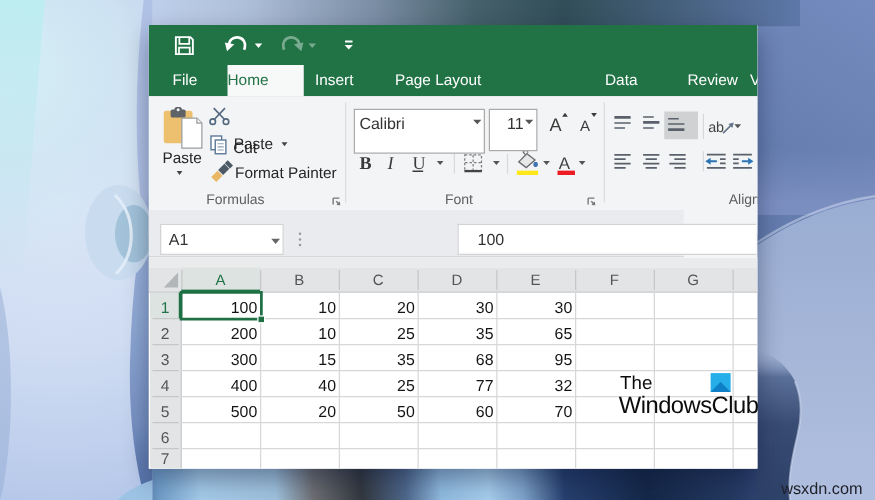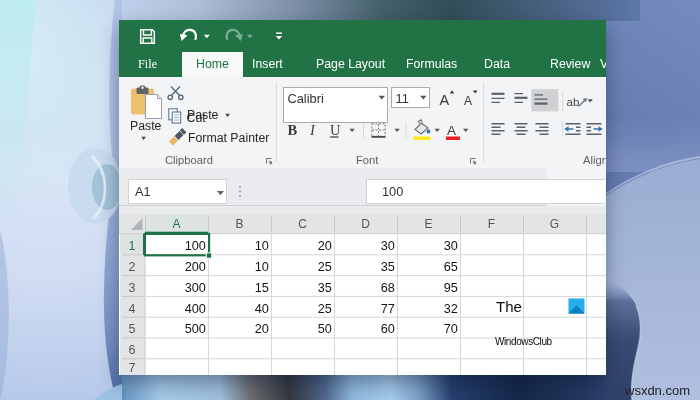--- a/index.html
+++ b/index.html
@@ -5,21 +5,21 @@
   * { margin:0; padding:0; box-sizing:border-box; }
   html,body { width:700px; height:400px; overflow:hidden; }
   body { font-family:"Liberation Sans",sans-serif; position:relative; }
   #bg { position:absolute; left:0; top:0; }
   #win { position:absolute; left:119px; top:20px; width:487px; height:355px; overflow:hidden;
          background:#f3f4f5; box-shadow:0 8px 18px rgba(10,20,50,.4); }
   #titlebar { position:absolute; left:0; top:0; width:487px; height:32px; background:#217346; }
   #tabrow { position:absolute; left:0; top:32px; width:487px; height:25px; background:#217346; }
   .tab { position:absolute; top:0; height:25px; line-height:25px; color:#fff; font-size:12.3px; }
   #hometab { position:absolute; left:63px; top:0; width:61px; height:25px; background:#f7f8f8;
-             color:#217346; text-align:center; line-height:25px; font-size:12.3px; }
+             color:#217346; text-align:left; line-height:25px; font-size:12.3px; }
   #ribbon { position:absolute; left:0; top:57px; width:487px; height:111px; background:#f3f4f5;
             border-bottom:1px solid #d5d6d8; }
   .glabel { position:absolute; font-size:11.2px; color:#5e5e5e; }
   .gsep { position:absolute; top:5px; height:80px; width:1px; background:#dcddde; }
   .rtxt { position:absolute; font-size:12.3px; color:#262626; }
   .combo { position:absolute; background:#fff; border:1px solid #ababab; }
   #fbar { position:absolute; left:0; top:148px; width:428px; height:38px; background:#e9ebee;
           border-bottom:1px solid #cfd0d2; }
   .fbox { position:absolute; top:11px; height:25px; background:#fff; border:1px solid #d2d3d5; }
   #sheet { position:absolute; left:0; top:186px; width:487px; height:169px; background:#fff; }
@@ -141,25 +141,24 @@
         <path d="M108.3,19.8 C106.3,14.2 109,10.2 113.4,9.9 C117.8,9.6 120.8,12.8 120.3,16.9" fill="none" stroke="#fff" stroke-width="2.1"></path>
         <path d="M122,20.9 L123.7,13.9 L116.1,15.3 Z" fill="#fff"></path>
         <path d="M127.8,14.8 L133.8,14.8 L130.8,18.3 Z" fill="#fff"></path>
       </g>
 
       <path d="M157,13.2 L163,13.2" stroke="#fff" stroke-width="1.5"></path>
       <path d="M156.7,16 L163.3,16 L160,19.6 Z" fill="#fff"></path>
     </svg>
   </div>
   <div id="tabrow">
-    <div class="tab" style="left:19px;font-family:Liberation Serif, serif;">File</div>
+    <div class="tab" style="left:19px;">File</div>
     <div id="hometab">Home</div>
     <div class="tab" style="left:133px;">Insert</div>
     <div class="tab" style="left:197px;">Page Layout</div>
-    <div class="tab" style="left:287px;">Formulas</div>
     <div class="tab" style="left:365px;">Data</div>
     <div class="tab" style="left:431px;">Review</div>
     <div class="tab" style="left:481px;">V</div>
   </div>
   <div id="ribbon">
     <svg width="487" height="111" xmlns="http://www.w3.org/2000/svg" style="position:absolute;left:0;top:0;">
 
       <g transform="translate(12,8)">
         <rect x="0" y="3.5" width="23" height="26" rx="2" fill="#ecc06e"></rect>
         <rect x="5.5" y="2.5" width="12" height="6.5" rx="1.5" fill="#5d6366"></rect>
@@ -263,24 +262,24 @@
       <g stroke="#767676" stroke-width="1.1" fill="none">
         <path d="M351.5,81.5 L351.5,86.5 M351.5,81.5 L356.5,81.5"></path>
         <path d="M354,84 L356.5,86.5" stroke-width="1.2"></path>
         <path d="M357.2,87.2 L354.1,86.9 L356.9,84.1 Z" fill="#767676" stroke="none"></path>
       </g>
     </svg>
     <div class="rtxt" style="left:11px; top:41.5px;text-align:center;">Paste</div>
     <div class="rtxt" style="left:67.5px; top:8px;margin-top:26px;">Cut</div>
     <div class="rtxt" style="left:68px; top:31px;">Paste</div>
     <div class="rtxt" style="left:69px; top:54px;">Format Painter</div>
-    <div class="glabel" style="left:46px; top:77px;">Clipboard</div>
+    <div class="glabel" style="left:46px; top:77px;">Formulas</div>
     <div class="gsep" style="left:157px;"></div>
     <div class="combo" style="left:164px; top:10px; width:105px; height:36px; font-size:12.8px; color:#333; padding:2.5px 0 0 3.5px;">Calibri</div>
-    <div class="combo" style="left:272px; top:10px; width:39px; height:21px; font-size:12.8px; color:#333; padding:2.5px 0 0 3.5px;">11</div>
+    <div class="combo" style="left:272px; top:10px; width:39px; height:34px; font-size:12.8px; color:#333; padding:2.5px 0 0 3.5px;text-align:center;">11</div>
     <svg style="position:absolute; left:255px; top:17px;" width="56" height="8" xmlns="http://www.w3.org/2000/svg">
       <path d="M4.5,1.7 L11.1,1.7 L7.8,5.4 Z" fill="#555"></path>
       <path d="M46,1.7 L52.6,1.7 L49.3,5.4 Z" fill="#555"></path>
     </svg>
     <div class="glabel" style="left:237px; top:77px;">Font</div>
     <div class="gsep" style="left:364px;"></div>
     <div class="glabel" style="left:464px; top:77px;">Alignm</div>
   </div>
   <div id="fbar">
     <div class="fbox" style="left:9px; width:99px;">
@@ -378,15 +377,15 @@
   </div>
 </div>
 
 <div id="twc">
   <div style="font-size:15px; position:absolute; left:2px; top:0.5px;">The</div>
   <svg style="position:absolute; left:74px; top:1px;" width="17" height="16" xmlns="http://www.w3.org/2000/svg">
     <rect x="0.5" y="0.5" width="16" height="15" fill="#25aee8"></rect>
     <path d="M0.5,15.5 L8.5,7.5 L16.5,15.5 Z" fill="#0d7ec6"></path>
     <path d="M8.5,7.5 L16.5,15.5 L16.5,15.5 L0.5,15.5 Z" fill="#0d7fc6" opacity="0.5"></path>
   </svg>
-  <div style="font-size:10px; position:absolute; left:1px; top:16.5px; letter-spacing:-0.4px;margin-top:22px;">WindowsClub</div>
+  <div style="font-size:19px; position:absolute; left:1px; top:16.5px; letter-spacing:-0.4px;">WindowsClub</div>
 </div>
 <div id="wsxdn">wsxdn.com</div>
 
 </body></html>

